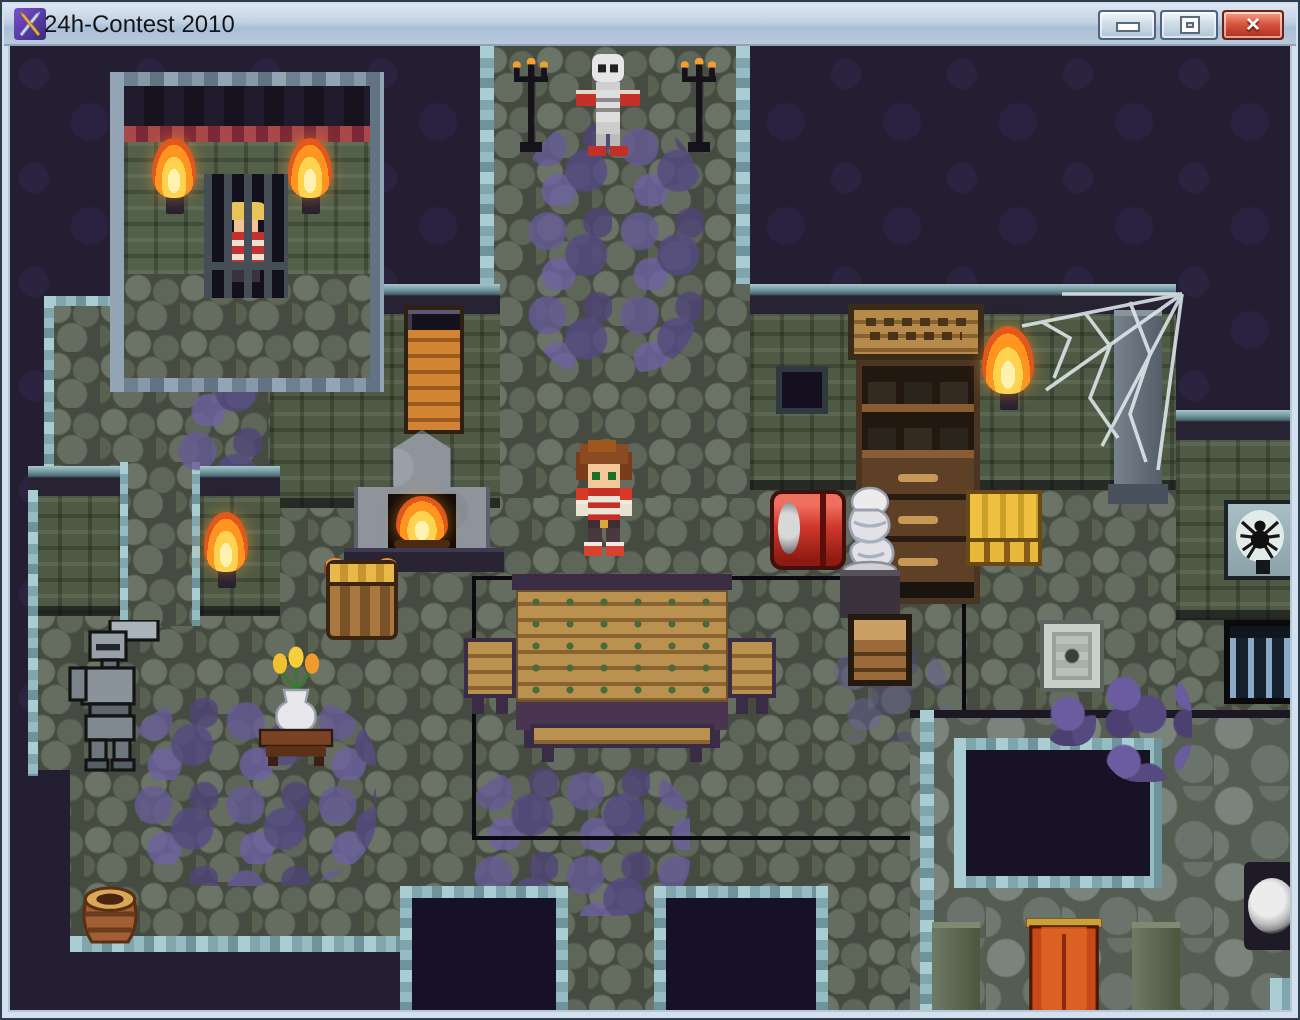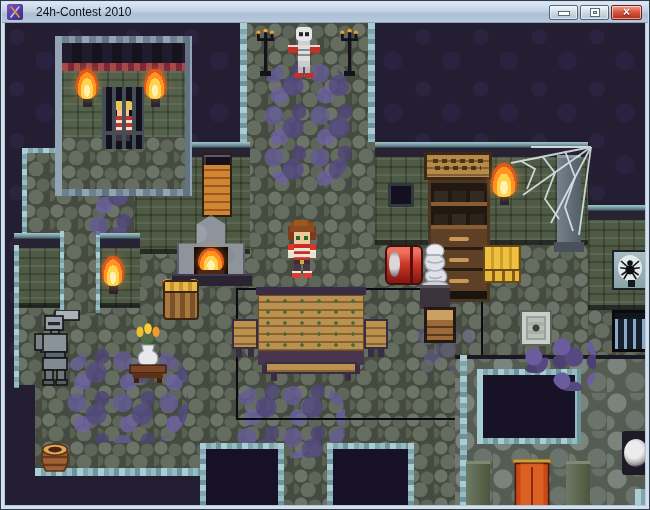--- a/index.html
+++ b/index.html
@@ -5,21 +5,21 @@
   html,body{margin:0;padding:0;background:#222;}
   *{box-sizing:border-box;}
   .abs{position:absolute;}
   #win{position:relative;width:650px;height:510px;background:#b6c7da;border:1px solid #2e3c4c;
        box-shadow:inset 0 0 0 3px #d3e0ee;font-family:"Liberation Sans",sans-serif;overflow:hidden;}
   
   #titlebar{position:absolute;left:1px;top:1px;right:1px;height:21px;
     background:linear-gradient(#dde8f3,#c2d1e3 45%,#aabfd6 60%,#b9c9dd);border-bottom:1px solid #8fa2b7;}
   #appicon{position:absolute;left:5px;top:2px;width:16px;height:16px;border-radius:2px;
     background:linear-gradient(135deg,#7a4fd0,#3a2a7a);}
-  #apptitle{position:absolute;left:34px;top:0;height:21px;line-height:21px;font-size:12px;color:#101418;}
+  #apptitle{position:absolute;left:20px;top:0;height:21px;line-height:21px;font-size:12px;color:#101418;}
   .wbtn{position:absolute;top:3px;height:15px;border:1px solid #52637a;border-radius:2px;
     background:linear-gradient(#f4f8fc,#cfdde9 45%,#b0c3d5);box-shadow:inset 0 0 0 1px rgba(255,255,255,.55);}
   .wbtn.close{background:linear-gradient(#f2a38c,#d95740 45%,#ad2d1e);border-color:#6d2014;}
   .glyphbar{position:absolute;left:50%;top:50%;width:10px;height:3px;margin:-1px 0 0 -5px;background:#fff;box-shadow:0 0 0 1px #5a6a7a;}
   .glyphbox{position:absolute;left:50%;top:50%;width:8px;height:7px;margin:-4px 0 0 -4px;border:2px solid #fff;box-shadow:0 0 0 1px #5a6a7a, inset 0 0 0 1px #5a6a7a;}
   .glyphx{position:absolute;left:0;top:0;width:100%;height:100%;color:#fff;font-weight:bold;font-size:12px;line-height:13px;text-align:center;text-shadow:0 1px 1px #5a150c;}
   
   #game{position:absolute;left:4px;top:22px;width:640px;height:482px;overflow:hidden;background-color:#241e33;
     background-image:radial-gradient(circle at 12px 14px,#2b2440 0 7px,rgba(0,0,0,0) 8px),
                      radial-gradient(circle at 40px 38px,#292241 0 9px,rgba(0,0,0,0) 10px);

